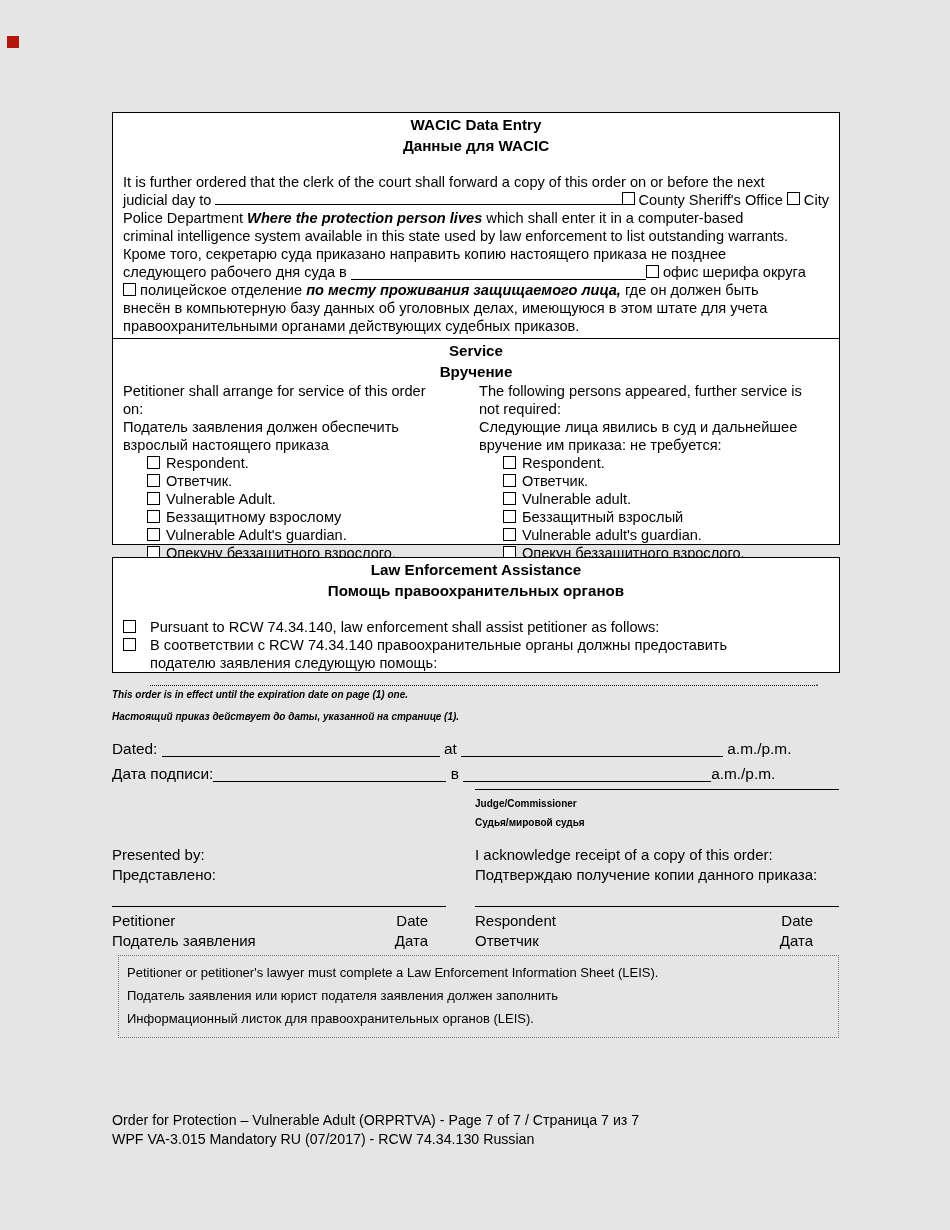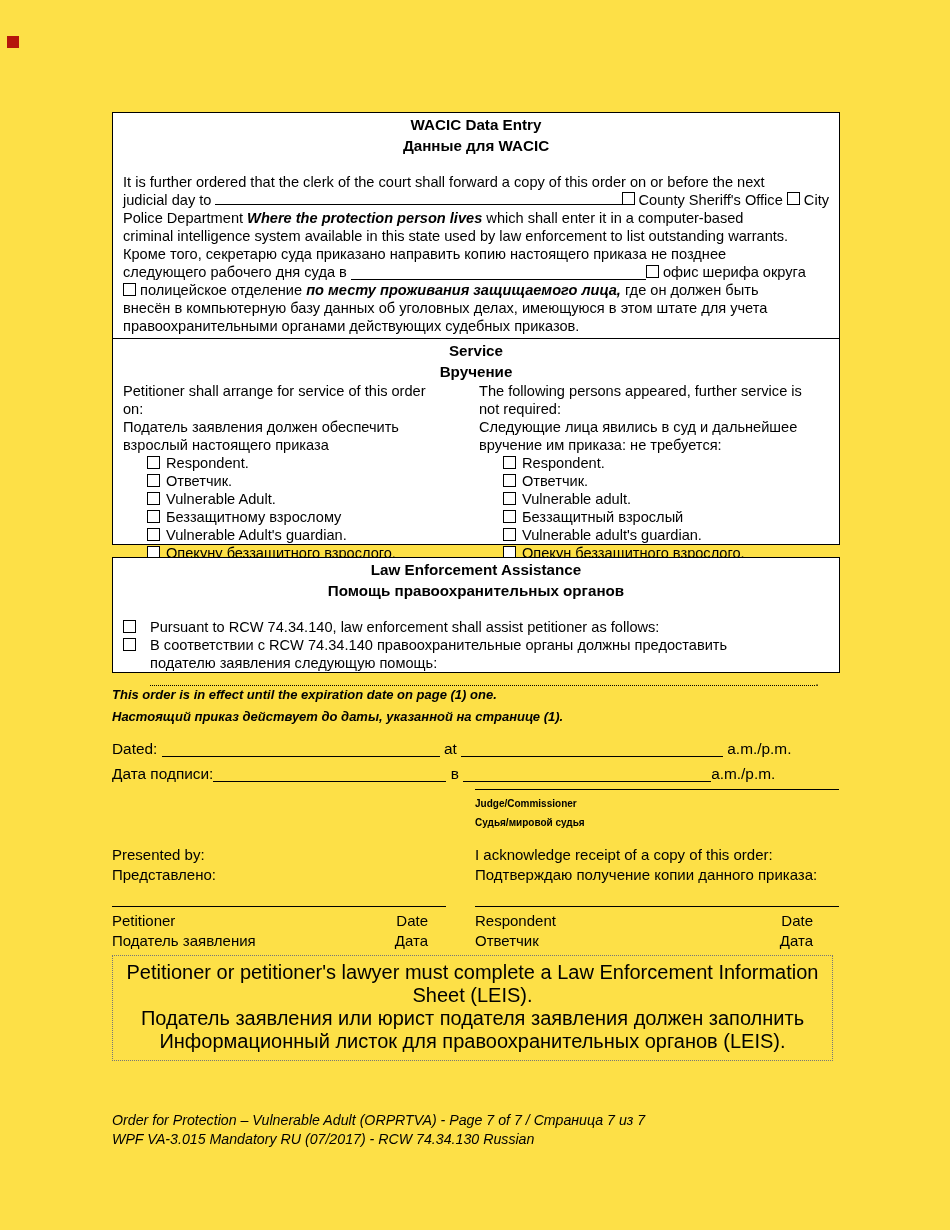--- a/index.html
+++ b/index.html
@@ -1,17 +1,17 @@
 <!DOCTYPE html>
 <html><head>
 <meta charset="utf-8">
 <style>
   html,body{margin:0;padding:0;background:#fff;}
   body{width:950px;height:1230px;font-family:"Liberation Sans","DejaVu Sans",sans-serif;color:#000;}
-  .page{position:relative;width:950px;height:1230px;overflow:hidden;background:#fde047;}
+  .page{position:relative;width:950px;height:1230px;overflow:hidden;background:#e5e5e5;}
 
   #red-marker{position:absolute;left:7px;top:36px;width:12px;height:12px;background:#b5150b;}
 
   .box{position:absolute;left:112px;width:728px;border:1.6px solid #000;box-sizing:border-box;background:#fff;}
   #box1{top:112px;height:433px;}
   #box2{top:557px;height:116px;}
 
   .sec-hdr{text-align:center;font-weight:bold;font-size:15.2px;line-height:19px;padding-top:2px;}
   .bodytext{font-size:14.6px;line-height:18px;padding:2px 10px 0 10px;margin-top:16px;}
   .divider{border-top:1.6px solid #000;margin-top:3px;}
@@ -25,39 +25,39 @@
   .grow{flex:1 1 auto;}
   .gap{display:inline-block;}
   .cb{display:inline-block;width:13px;height:13px;border:1.4px solid #000;box-sizing:border-box;margin-bottom:-1px;background:#fff;}
 
   .svc-cols{display:flex;padding:1px 10px 0 10px;font-size:14.6px;line-height:18px;}
   .svc-left{width:356px;}
   .svc-right{flex:1;}
   .ckrow{min-height:18px;margin-left:24px;}
   .ckrow .cb{margin-right:6px;}
 
-  #effect{position:absolute;left:112px;top:684px;font-weight:bold;font-style:italic;font-size:13px;line-height:21.5px;}
+  #effect{position:absolute;left:112px;top:684px;font-weight:bold;font-style:italic;font-size:10px;line-height:21.5px;}
   #dated{position:absolute;left:112px;top:736px;width:728px;font-size:15.4px;}
   #dated .ln{min-height:25px;line-height:25px;}
 
   .sigline{border-top:1.9px solid #000;height:0;margin-bottom:4px;}
   #judge{position:absolute;left:475px;top:789px;width:364px;font-weight:bold;font-size:10px;line-height:19px;}
   #presented{position:absolute;left:112px;top:845px;font-size:15px;line-height:19.5px;}
   #ack{position:absolute;left:475px;top:845px;font-size:15px;line-height:19.5px;}
 
   #sig-left{position:absolute;left:112px;top:906px;width:334px;}
   #sig-right{position:absolute;left:475px;top:906px;width:364px;}
   .labrow{display:flex;justify-content:space-between;font-size:15px;line-height:19.5px;}
   #sig-left .date-cell{padding-right:18px;}
   #sig-right .date-cell{padding-right:26px;}
 
-  #leis{position:absolute;left:112px;top:955px;width:721px;border:1.2px dotted #777;box-sizing:border-box;
-        text-align:center;font-size:20px;line-height:23px;padding:5px 8px 7px 8px;}
-
-  #footer{position:absolute;left:112px;top:1111px;font-style:italic;font-size:14.2px;line-height:19px;}
+  #leis{position:absolute;left:118px;top:955px;width:721px;border:1.2px dotted #777;box-sizing:border-box;
+        font-size:13px;line-height:23px;padding:5px 8px 7px 8px;}
+
+  #footer{position:absolute;left:112px;top:1111px;font-size:14.2px;line-height:19px;}
 </style>
 </head>
 <body>
 
 <div class="page">
 
   <div id="red-marker" style="background: rgb(181, 21, 11);"></div>
 
   <div class="box" id="box1">
     <div class="sec-hdr">WACIC Data Entry</div>

